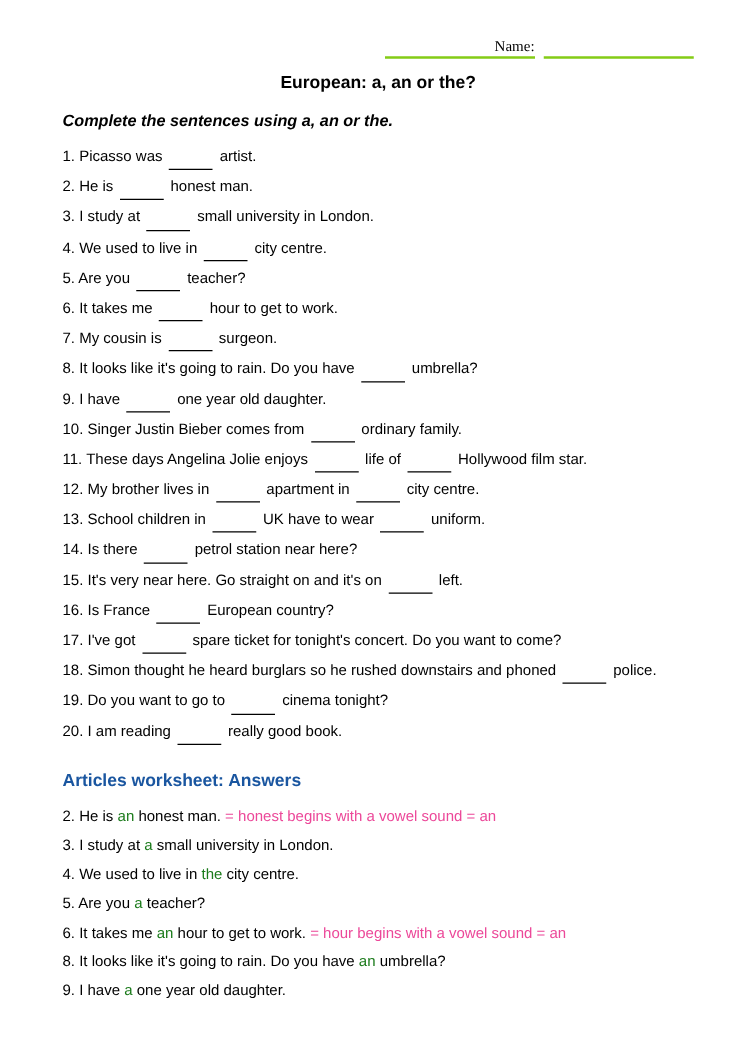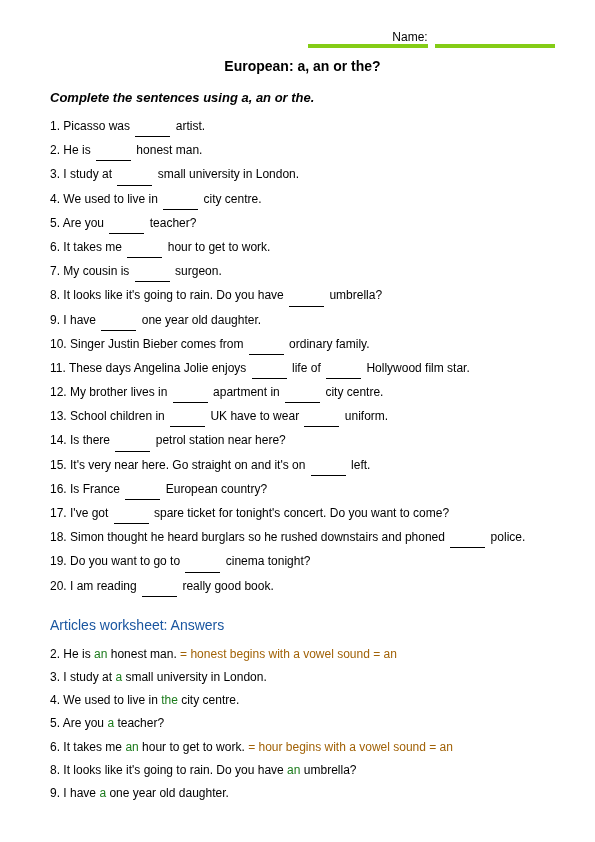--- a/index.html
+++ b/index.html
@@ -11,24 +11,25 @@
       width: 595px;
       min-height: 842px;
       padding: 30px 40px 30px 50px;
     }
     .name-line {
       text-align: right;
       margin-bottom: 10px;
       font-size: 12px;
     }
     .name-line span {
-      border-bottom: 4px solid #84cc16;
+      border-bottom: 2px solid #84cc16;
       display: inline-block;
       width: 120px;
       margin-left: 4px;
+      font-family: Liberation Serif, serif;
     }
     .main-title {
       text-align: center;
       font-size: 14px;
       font-weight: bold;
       margin-bottom: 16px;
     }
     .section-title {
       font-style: italic;
       font-weight: bold;
@@ -49,21 +50,21 @@
       content: attr(data-num) ". ";
     }
     .blank {
       display: inline-block;
       border-bottom: 1px solid #000;
       min-width: 35px;
       margin: 0 2px;
     }
     .answers-title {
       font-size: 14px;
-      font-weight: normal;
+      font-weight: bold;
       color: #1a56a0;
       margin-bottom: 12px;
       margin-top: 8px;
     }
     .answers-list {
       list-style: none;
       padding: 0;
     }
     .answers-list li {
       margin-bottom: 4px;
@@ -71,21 +72,21 @@
       line-height: 1.6;
     }
     .answers-list li::before {
       content: attr(data-num) ". ";
     }
     .answer-word {
       color: #1a7a1a;
       font-style: normal;
     }
     .note-inline {
-      color: #a16207;
+      color: #ec4899;
     }
   </style>
 </head>
 <body>
 
 <div class="name-line">
   <span>Name:</span>
   <span>&nbsp;&nbsp;&nbsp;&nbsp;&nbsp;&nbsp;&nbsp;&nbsp;&nbsp;&nbsp;&nbsp;&nbsp;&nbsp;&nbsp;&nbsp;&nbsp;&nbsp;&nbsp;&nbsp;&nbsp;&nbsp;&nbsp;&nbsp;&nbsp;</span>
 </div>
 

